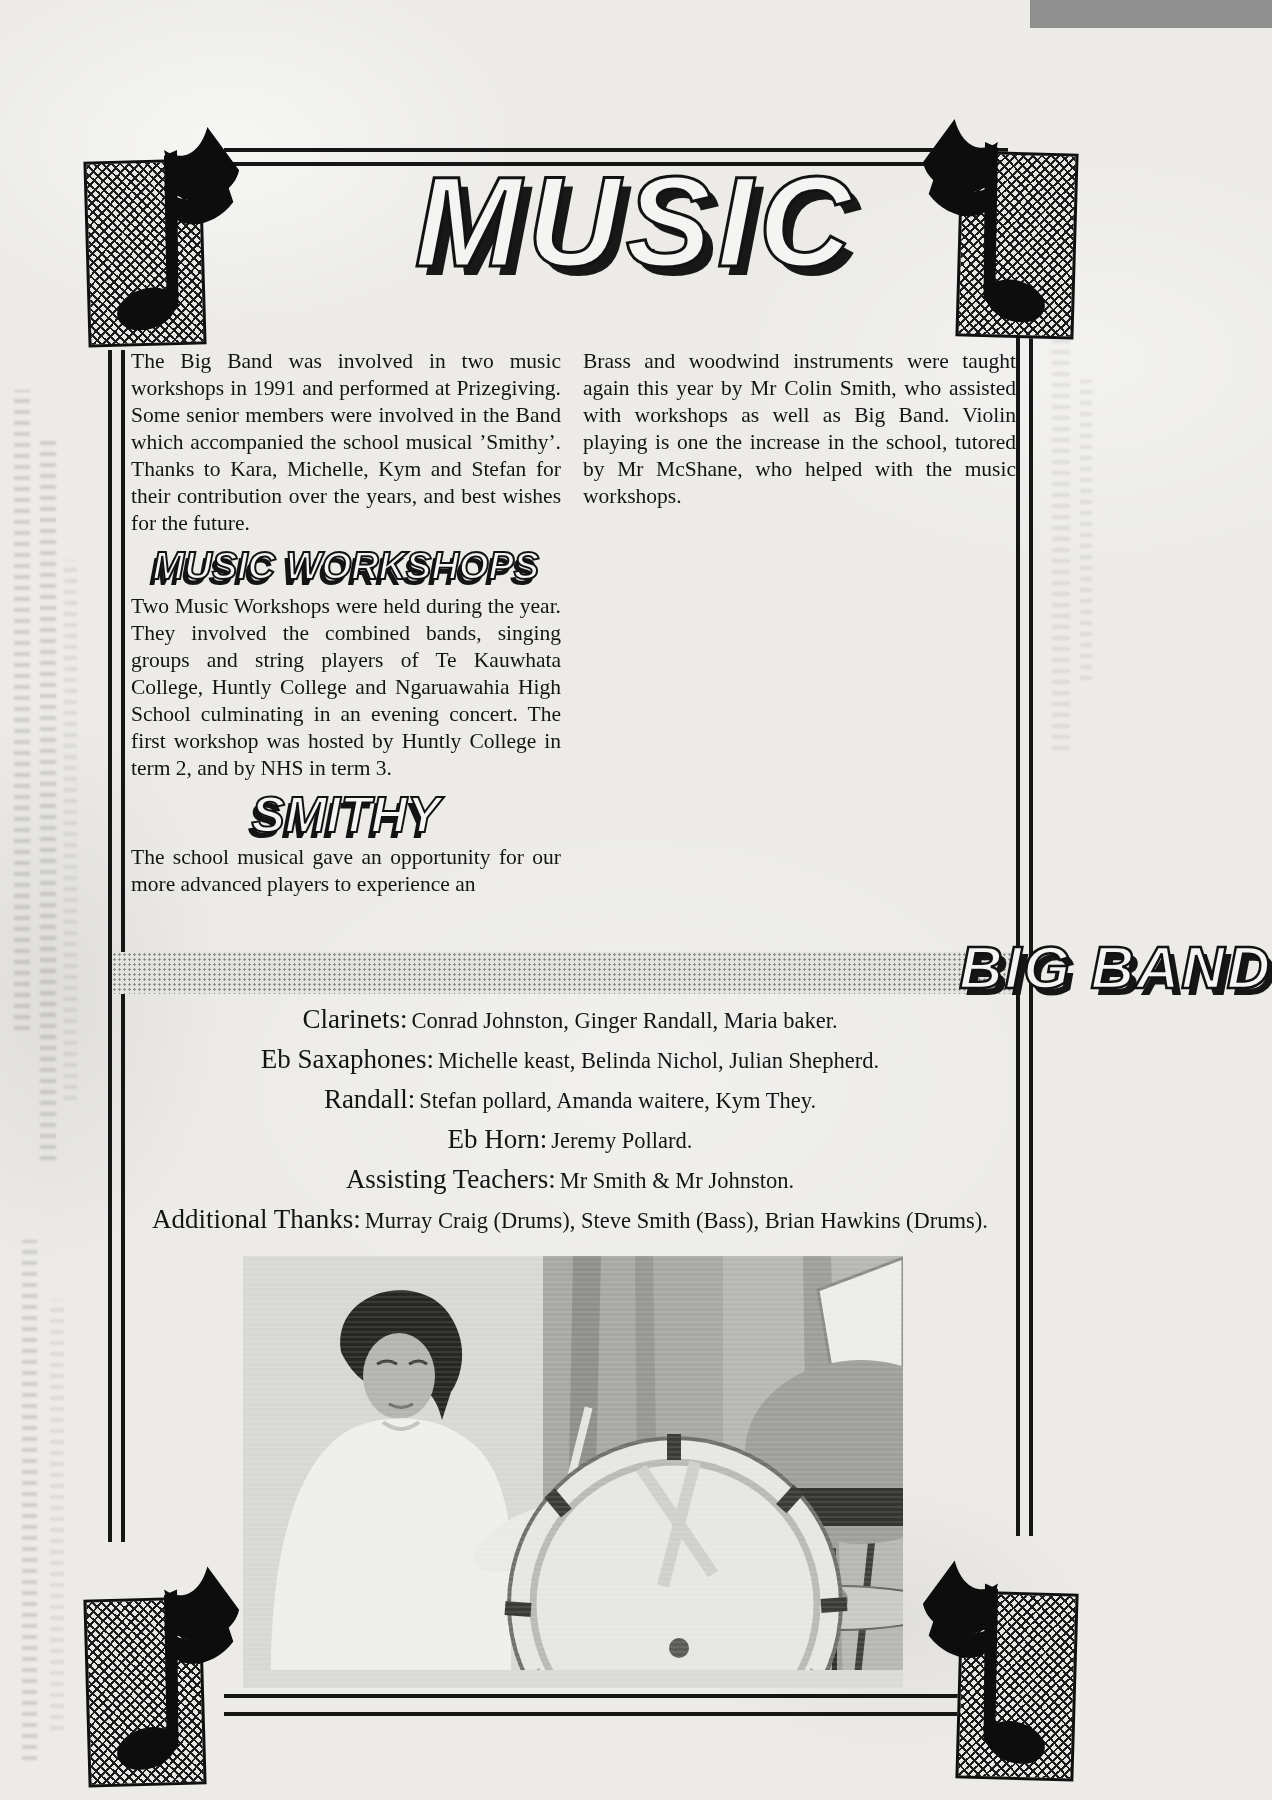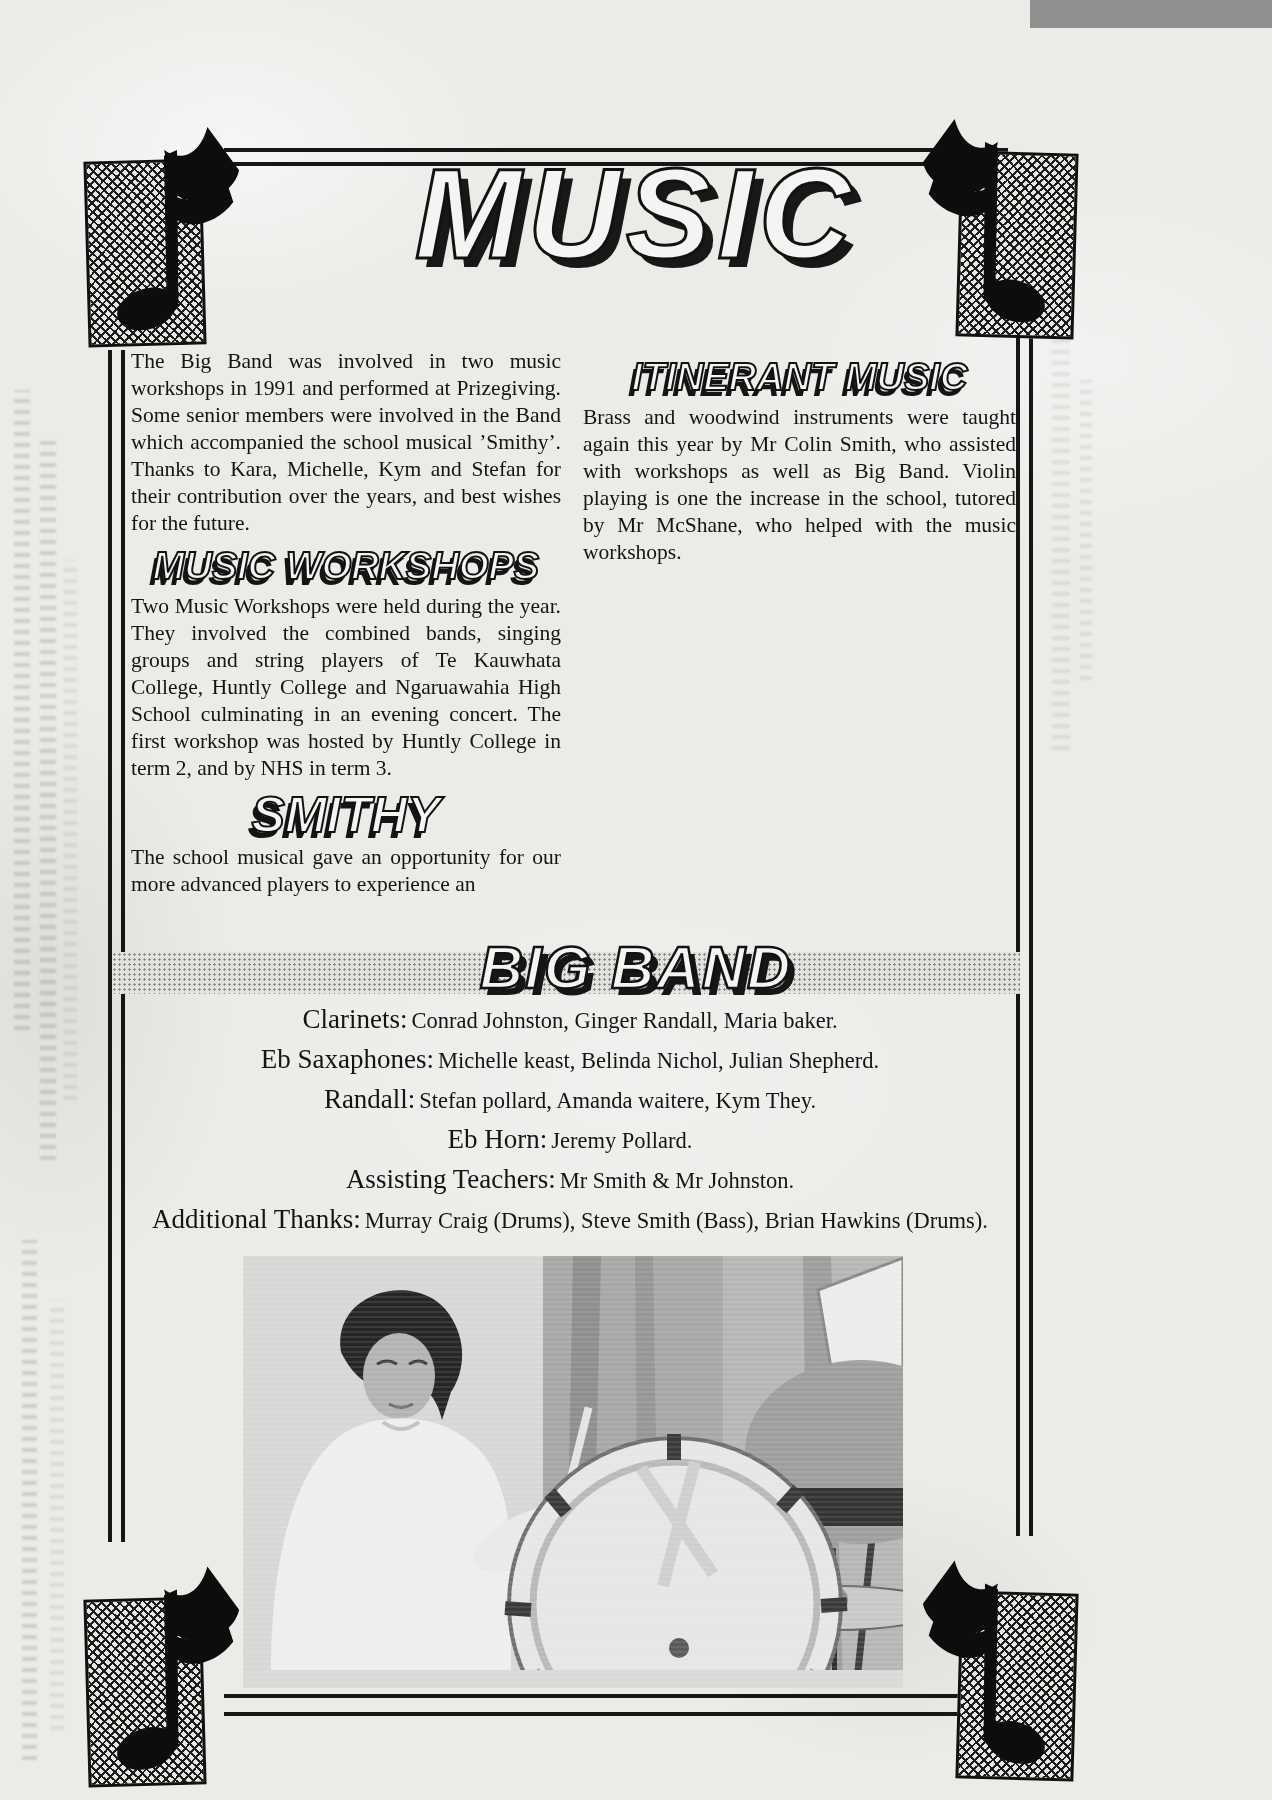--- a/index.html
+++ b/index.html
@@ -35,38 +35,38 @@
       repeating-linear-gradient(-45deg, #1c1c1c 0 2px, transparent 2px 7px),
       #e6e6e3;
   }
   .note{position:absolute;}
   
   .display{
     font-family:"Liberation Sans", sans-serif;font-weight:bold;font-style:italic;
     color:#f4f4f2;-webkit-text-stroke:2px #121212;letter-spacing:0px;white-space:nowrap;
   }
   .page-title{
-    position:absolute;top:150px;left:0;width:100%;text-align:center;
+    position:absolute;top:158px;left:0;width:100%;text-align:center;
     font-size:128px;line-height:1;-webkit-text-stroke:3px #121212;
     text-shadow:9px 9px 0 #181818;letter-spacing:6px;
   }
   .col{position:absolute;font-size:21.5px;line-height:27px;text-align:justify;}
   .col p{margin:0 0 1px 0;}
   .h-col{display:block;text-align:center;font-size:38px;line-height:40px;
     margin:9px 0 7px 0;text-shadow:-4px 6px 0 #141414;}
   .h-smithy{font-size:50px;line-height:46px;margin:10px 0 6px 0;}
   
   .banner{
     position:absolute;left:112px;top:952px;width:908px;height:42px;
     background-color:#e2e2df;
     background-image:radial-gradient(circle, #8e8e8c 1.1px, transparent 1.4px);
     background-size:5px 5px;
   }
   .banner-title{
-    position:absolute;left:0;top:938px;width:100%;text-align:center;
+    position:absolute;left:0;top:938px;width:100%;text-align:right;
     font-size:60px;line-height:60px;-webkit-text-stroke:2.5px #121212;
     text-shadow:6px 7px 0 #161616;letter-spacing:2px;
   }
   
   .roster{position:absolute;left:120px;top:1004px;width:900px;text-align:center;}
   .roster-row{margin:0 0 6px 0;line-height:30px;}
   .roster-label{font-size:27px;}
   .roster-names{font-size:22.5px;}
   
   .photo{position:absolute;left:243px;top:1256px;width:660px;height:432px;
@@ -140,21 +140,20 @@
 
   <div class="col" style="left:131px;top:348px;width:430px;">
     <p>The Big Band was involved in two music workshops in 1991 and performed at Prizegiving.  Some senior members were involved in the Band which accompanied the school musical ’Smithy’.  Thanks to Kara, Michelle, Kym and Stefan for their contribution over the years, and best wishes for the future.</p>
     <span class="display h-col">MUSIC WORKSHOPS</span>
     <p>Two Music Workshops were held during the year.  They involved the combined bands, singing groups and string players of Te Kauwhata College, Huntly College and Ngaruawahia High School culminating in an evening concert.  The first workshop was hosted by Huntly College in term 2, and by NHS in term 3.</p>
     <span class="display h-col h-smithy">SMITHY</span>
     <p>The school musical gave an opportunity for our more advanced players to experience an</p>
   </div>
 
   <div class="col" style="left:583px;top:348px;width:433px;">
-    <span class="display h-col">ITINERANT MUSIC</span>
     <p>Brass and woodwind instruments were taught again this year by Mr Colin Smith, who assisted with workshops as well as Big Band. Violin playing is one the increase in the school, tutored by Mr McShane, who helped with the music workshops.</p>
   </div>
 
   <div class="banner"></div>
   <div class="display banner-title">BIG BAND</div>
 
   <div class="roster">
     <div class="roster-row"><span class="roster-label">Clarinets:</span> <span class="roster-names">Conrad Johnston, Ginger Randall, Maria baker.</span></div>
     <div class="roster-row"><span class="roster-label">Eb Saxaphones:</span> <span class="roster-names">Michelle keast, Belinda Nichol, Julian Shepherd.</span></div>
     <div class="roster-row"><span class="roster-label">Randall:</span> <span class="roster-names">Stefan pollard, Amanda waitere, Kym They.</span></div>

